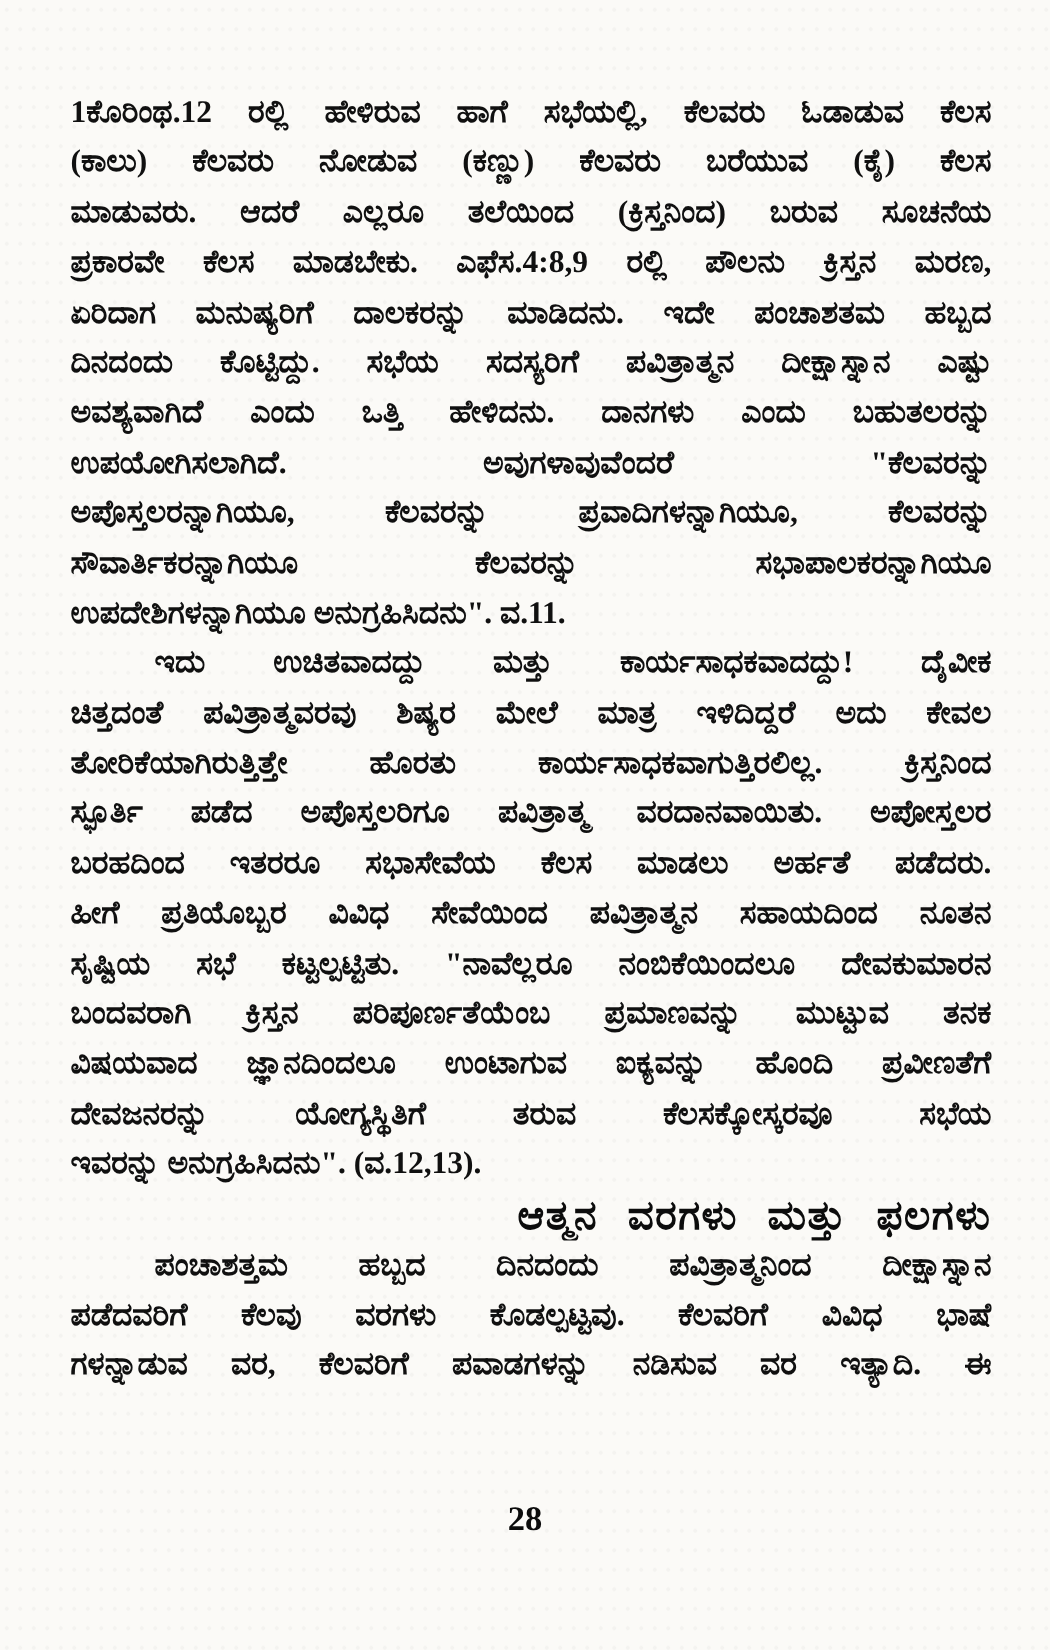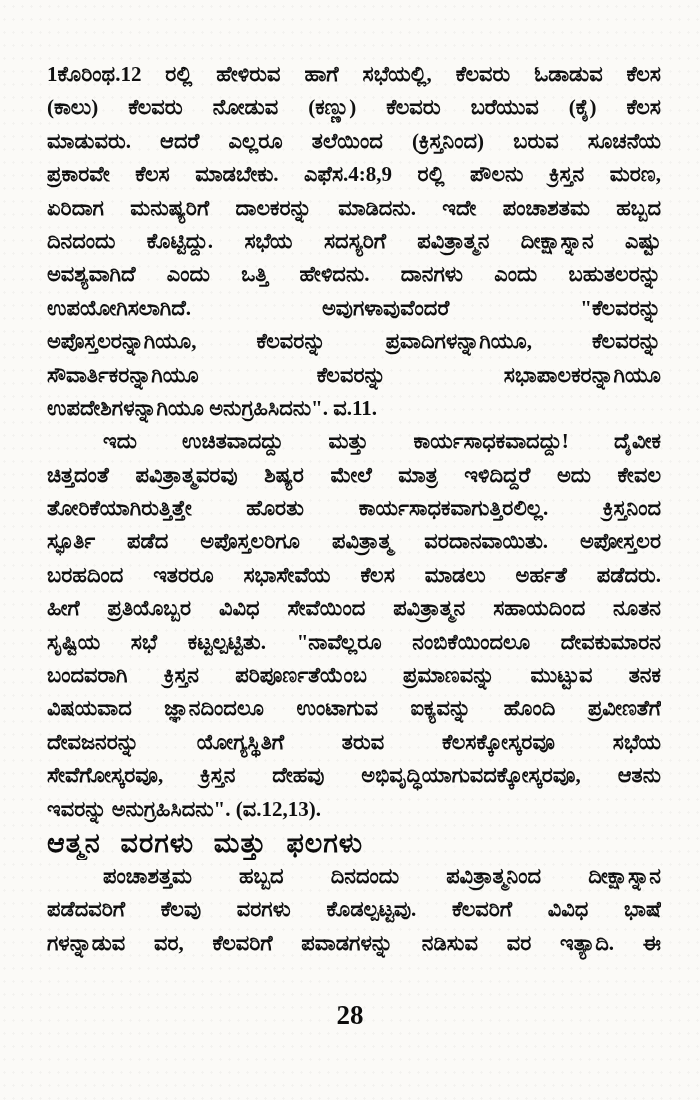--- a/index.html
+++ b/index.html
@@ -45,33 +45,33 @@
     text-align-last: left;
   }
   .ln.indent {
     text-indent: 56px;
   }
   .heading {
     height: 34px;
     line-height: 34px;
     font-size: 27px;
     font-weight: 700;
-    text-align: left;
+    text-align: right;
     letter-spacing: 1px;
     word-spacing: 12px;
     color: #0c0c0c;
     overflow: hidden;
   }
   .page-number {
     position: absolute;
     top: 1000px;
     left: 0;
     width: 700px;
     text-align: center;
-    font-size: 27px;
+    font-size: 23px;
     font-weight: 700;
     color: #0c0c0c;
   }
 </style>
 </head>
 <body>
 
 <div class="page">
   <div class="text-block">
 
@@ -90,21 +90,20 @@
     <div class="ln indent">ಇದು ಉಚಿತವಾದದ್ದು ಮತ್ತು ಕಾರ್ಯಸಾಧಕವಾದದ್ದು! ದೈವೀಕ</div>
     <div class="ln">ಚಿತ್ತದಂತೆ ಪವಿತ್ರಾತ್ಮವರವು ಶಿಷ್ಯರ ಮೇಲೆ ಮಾತ್ರ ಇಳಿದಿದ್ದರೆ ಅದು ಕೇವಲ</div>
     <div class="ln">ತೋರಿಕೆಯಾಗಿರುತ್ತಿತ್ತೇ ಹೊರತು ಕಾರ್ಯಸಾಧಕವಾಗುತ್ತಿರಲಿಲ್ಲ. ಕ್ರಿಸ್ತನಿಂದ</div>
     <div class="ln">ಸ್ಫೂರ್ತಿ ಪಡೆದ ಅಪೊಸ್ತಲರಿಗೂ ಪವಿತ್ರಾತ್ಮ ವರದಾನವಾಯಿತು. ಅಪೋಸ್ತಲರ</div>
     <div class="ln">ಬರಹದಿಂದ ಇತರರೂ ಸಭಾಸೇವೆಯ ಕೆಲಸ ಮಾಡಲು ಅರ್ಹತೆ ಪಡೆದರು.</div>
     <div class="ln">ಹೀಗೆ ಪ್ರತಿಯೊಬ್ಬರ ವಿವಿಧ ಸೇವೆಯಿಂದ ಪವಿತ್ರಾತ್ಮನ ಸಹಾಯದಿಂದ ನೂತನ</div>
     <div class="ln">ಸೃಷ್ಟಿಯ ಸಭೆ ಕಟ್ಟಲ್ಪಟ್ಟಿತು. "ನಾವೆಲ್ಲರೂ ನಂಬಿಕೆಯಿಂದಲೂ ದೇವಕುಮಾರನ</div>
     <div class="ln">ಬಂದವರಾಗಿ ಕ್ರಿಸ್ತನ ಪರಿಪೂರ್ಣತೆಯೆಂಬ ಪ್ರಮಾಣವನ್ನು ಮುಟ್ಟುವ ತನಕ</div>
     <div class="ln">ವಿಷಯವಾದ ಜ್ಞಾನದಿಂದಲೂ ಉಂಟಾಗುವ ಐಕ್ಯವನ್ನು ಹೊಂದಿ ಪ್ರವೀಣತೆಗೆ</div>
     <div class="ln">ದೇವಜನರನ್ನು ಯೋಗ್ಯಸ್ಥಿತಿಗೆ ತರುವ ಕೆಲಸಕ್ಕೋಸ್ಕರವೂ ಸಭೆಯ</div>
-    <div class="ln">ಸೇವೆಗೋಸ್ಕರವೂ, ಕ್ರಿಸ್ತನ ದೇಹವು ಅಭಿವೃದ್ಧಿಯಾಗುವದಕ್ಕೋಸ್ಕರವೂ, ಆತನು</div>
     <div class="ln last">ಇವರನ್ನು ಅನುಗ್ರಹಿಸಿದನು". (ವ.12,13).</div>
 
     <div class="heading">ಆತ್ಮನ ವರಗಳು ಮತ್ತು ಫಲಗಳು</div>
 
     <div class="ln indent">ಪಂಚಾಶತ್ತಮ ಹಬ್ಬದ ದಿನದಂದು ಪವಿತ್ರಾತ್ಮನಿಂದ ದೀಕ್ಷಾಸ್ನಾನ</div>
     <div class="ln">ಪಡೆದವರಿಗೆ ಕೆಲವು ವರಗಳು ಕೊಡಲ್ಪಟ್ಟವು. ಕೆಲವರಿಗೆ ವಿವಿಧ ಭಾಷೆ</div>
     <div class="ln">ಗಳನ್ನಾಡುವ ವರ, ಕೆಲವರಿಗೆ ಪವಾಡಗಳನ್ನು ನಡಿಸುವ ವರ ಇತ್ಯಾದಿ. ಈ</div>
 
   </div>
 

